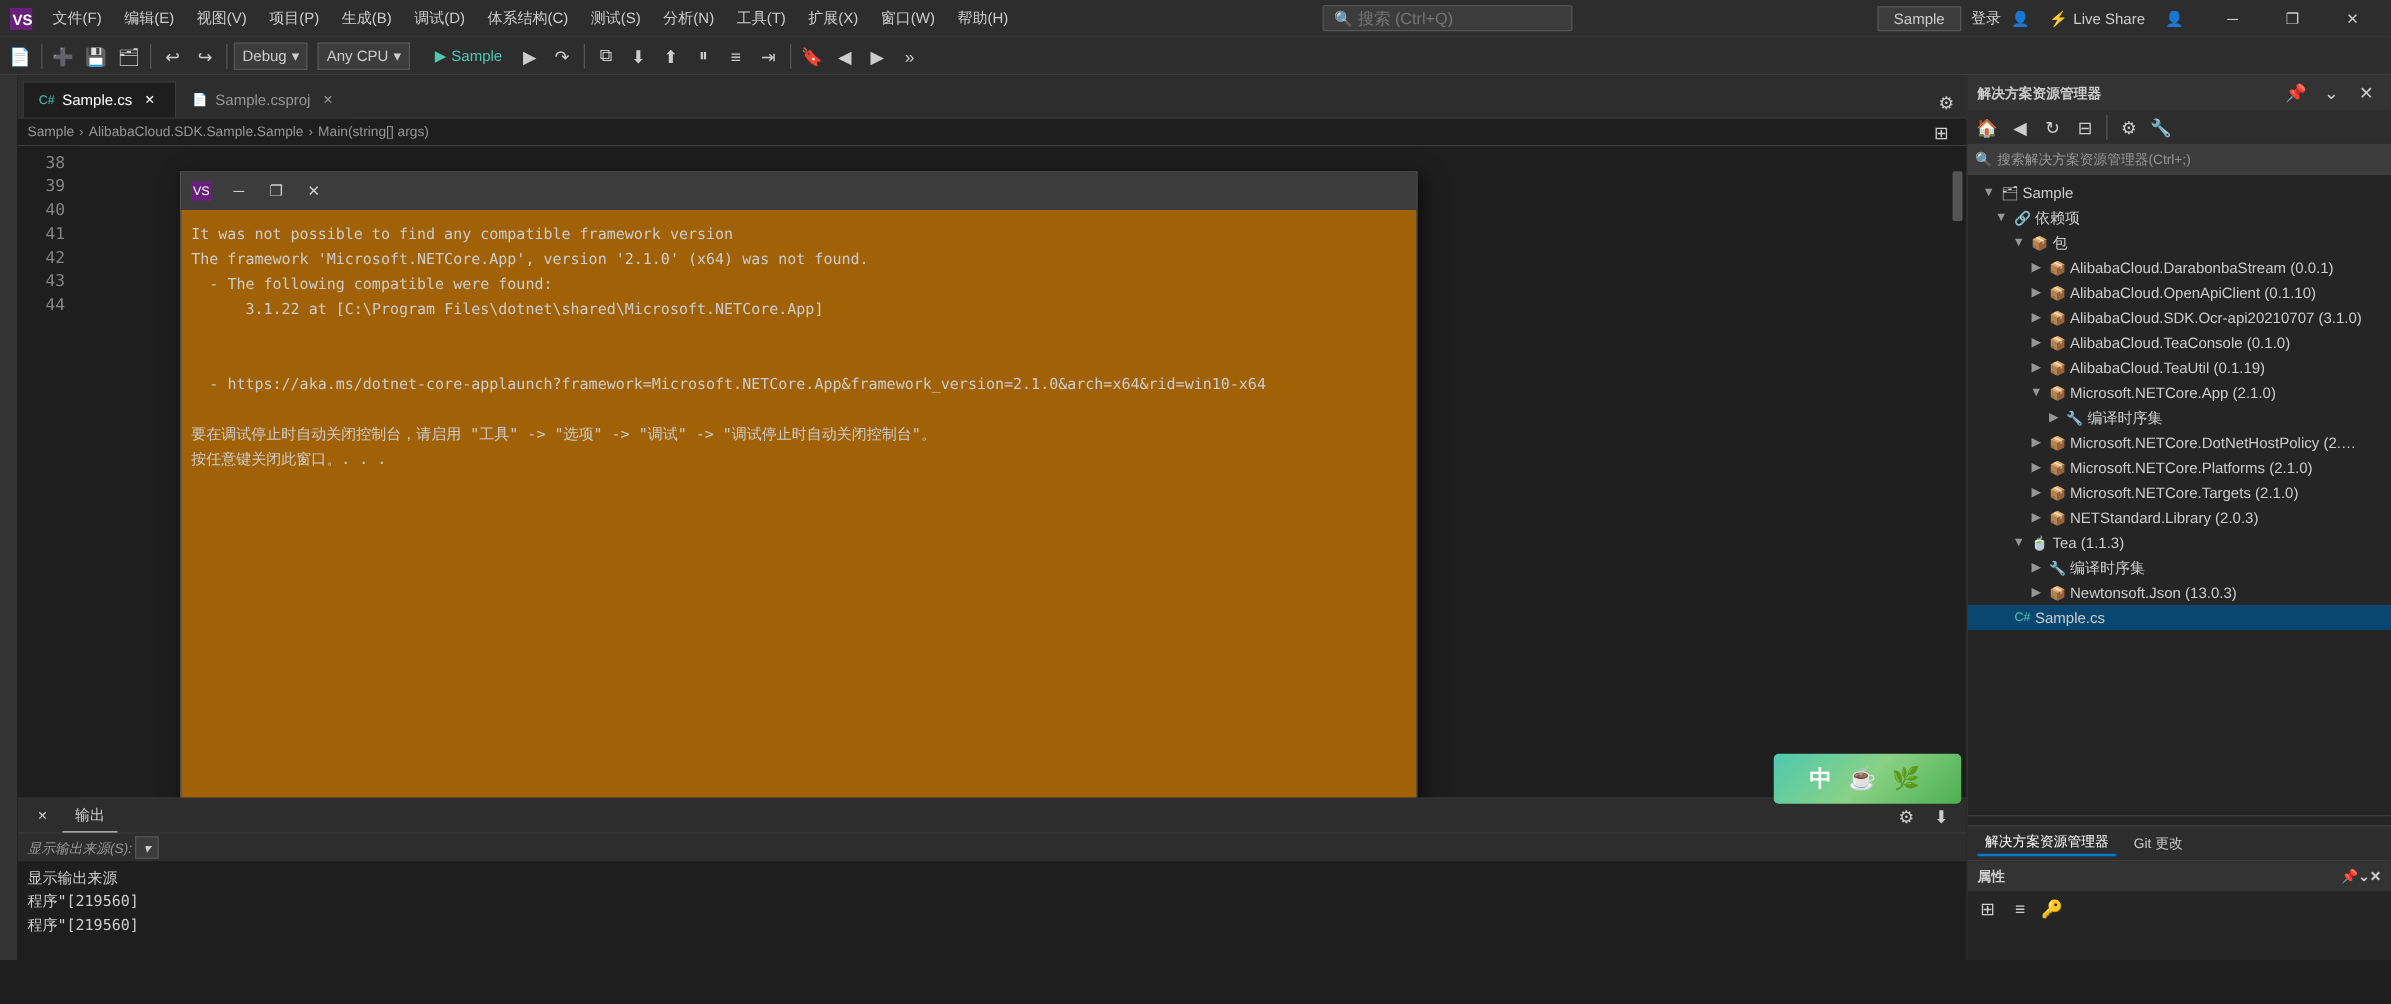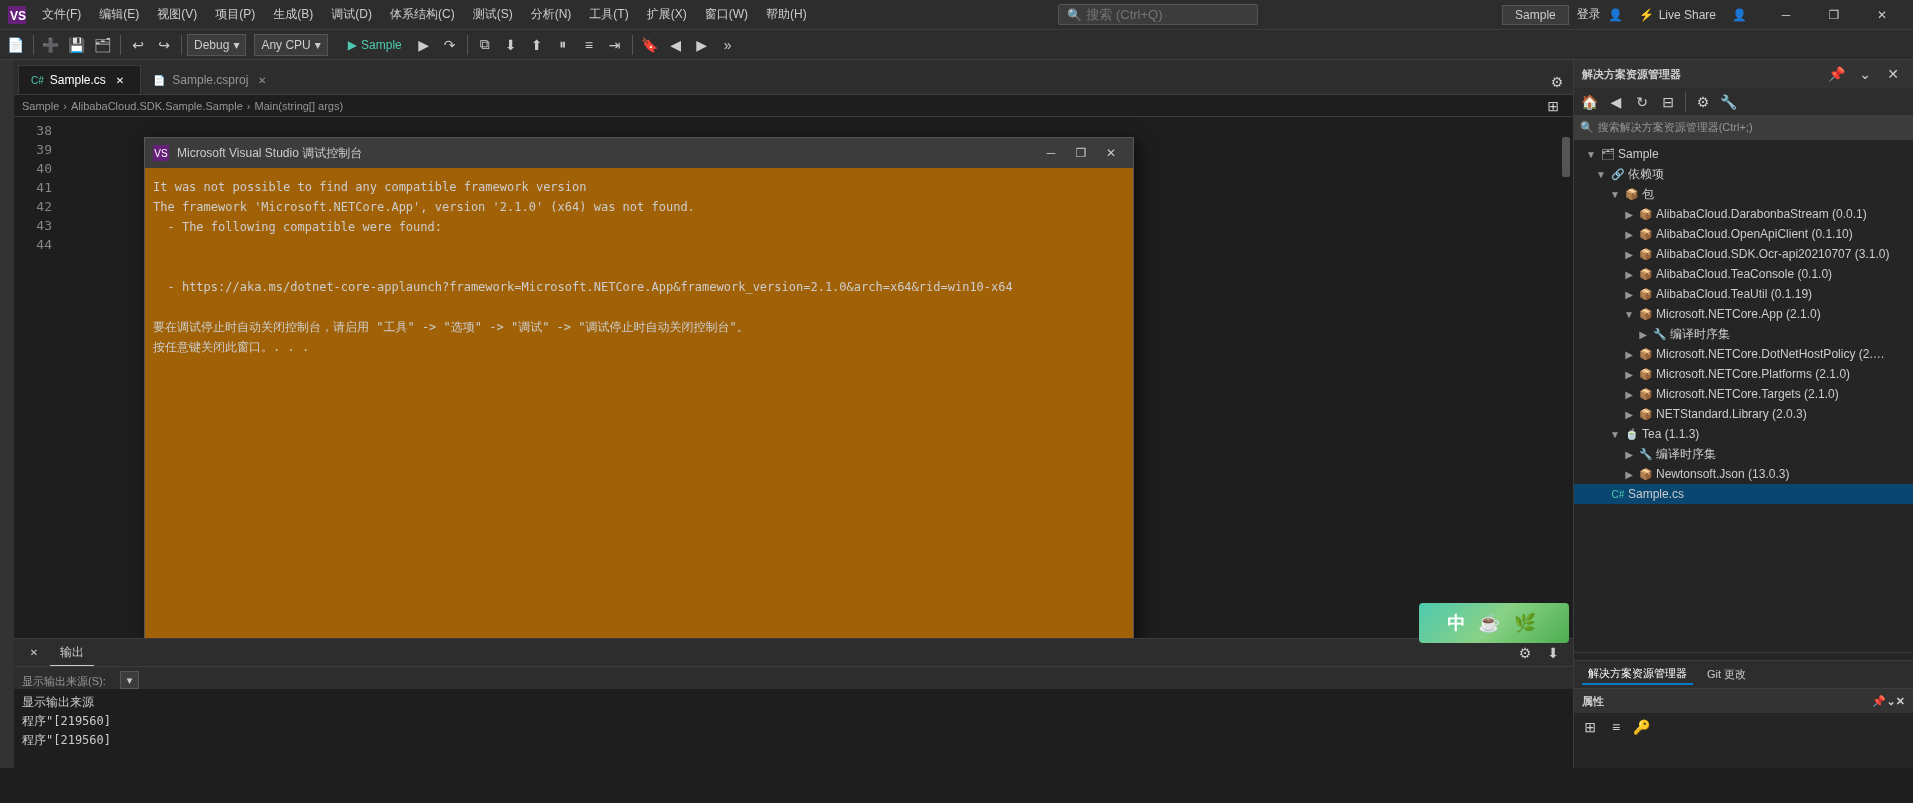--- a/index.html
+++ b/index.html
@@ -356,25 +356,26 @@
       font-family: 'Consolas', monospace;
       font-size: 12px;
       color: #cccccc;
       padding: 4px 8px;
       line-height: 1.6;
     }
     .output-toolbar {
       height: 22px;
       background: #2d2d2d;
       display: flex;
-      align-items: flex-end;
+      align-items: center;
       padding: 0 8px;
-      gap: 14px;
+      gap: 2px;
       font-size: 11px;
       color: #969696;
+      font-style: italic;
     }
 
     
     .right-sidebar {
       width: 340px;
       background: #252526;
       border-left: 1px solid #3c3c3c;
       display: flex;
       flex-direction: column;
     }
@@ -645,31 +646,31 @@
       </div>
       <div class="code-area">
       </div>
       <div class="right-scroll">
         <div class="scroll-thumb"></div>
       </div>
 
       <div class="console-dialog">
         <div class="console-title-bar">
           <div class="console-title-icon">VS</div>
-          <div class="console-title-text">Microsoft Visual Studio 调试控制台</div>
           <div class="console-win-btns">
             <div class="console-win-btn">─</div>
             <div class="console-win-btn">❐</div>
             <div class="console-win-btn">✕</div>
           </div>
         </div>
         <div class="console-content">
           <p>It was not possible to find any compatible framework version</p>
           <p>The framework 'Microsoft.NETCore.App', version '2.1.0' (x64) was not found.</p>
           <p>  - The following compatible were found:</p>
+          <p>      3.1.22 at [C:\Program Files\dotnet\shared\Microsoft.NETCore.App]</p>
           <p>&nbsp;</p>
           <p></p>
           <p>&nbsp;</p>
           <p>  - https://aka.ms/dotnet-core-applaunch?framework=Microsoft.NETCore.App&amp;framework_version=2.1.0&amp;arch=x64&amp;rid=win10-x64</p>
           <p></p>
           <p>&nbsp;</p>
           <p>要在调试停止时自动关闭控制台，请启用 "工具" -&gt; "选项" -&gt; "调试" -&gt; "调试停止时自动关闭控制台"。</p>
           <p>按任意键关闭此窗口。. . .</p>
         </div>
       </div>

